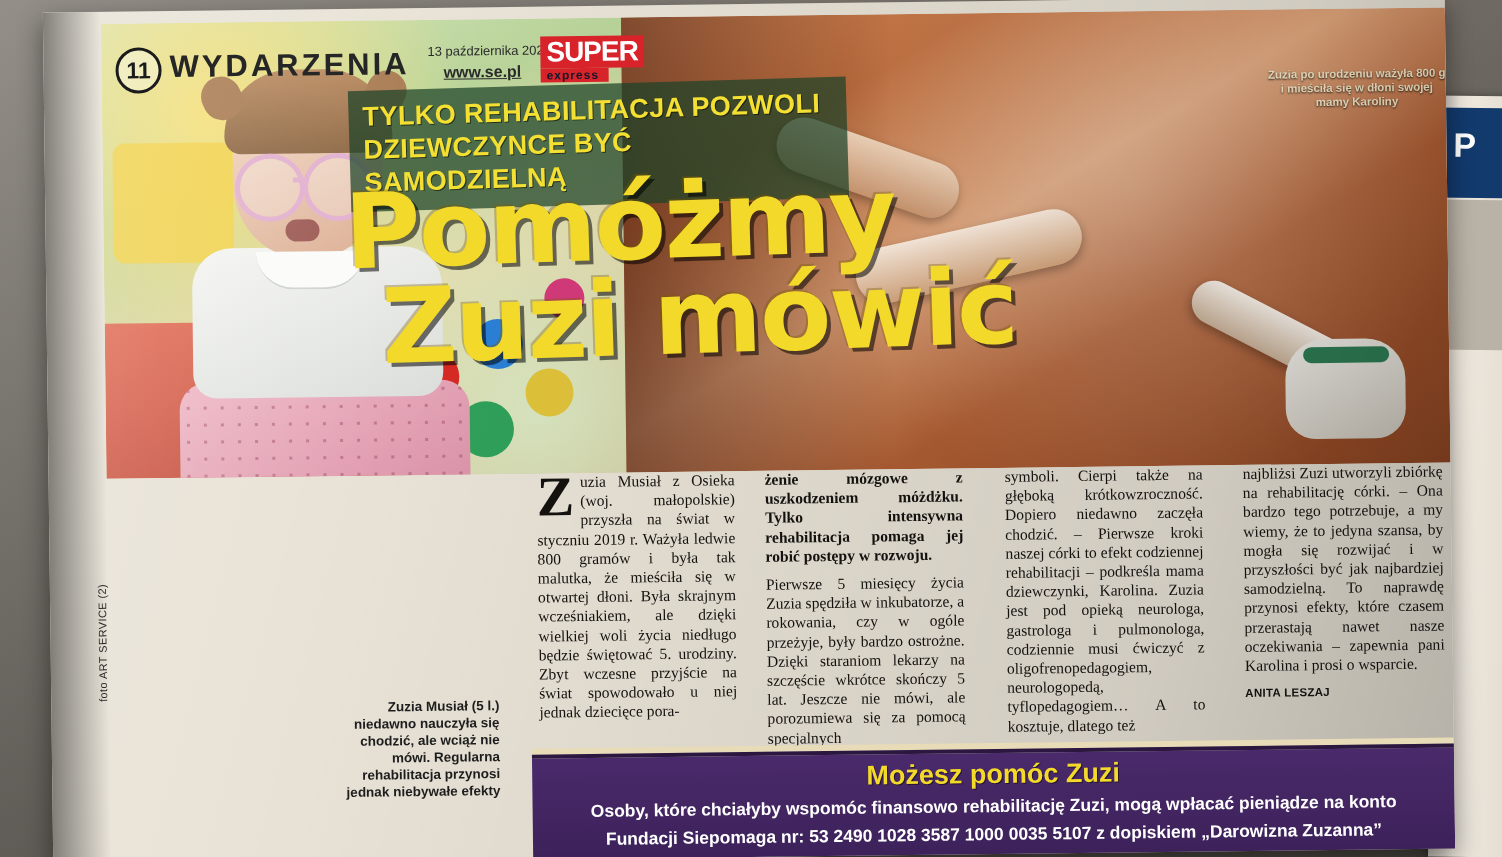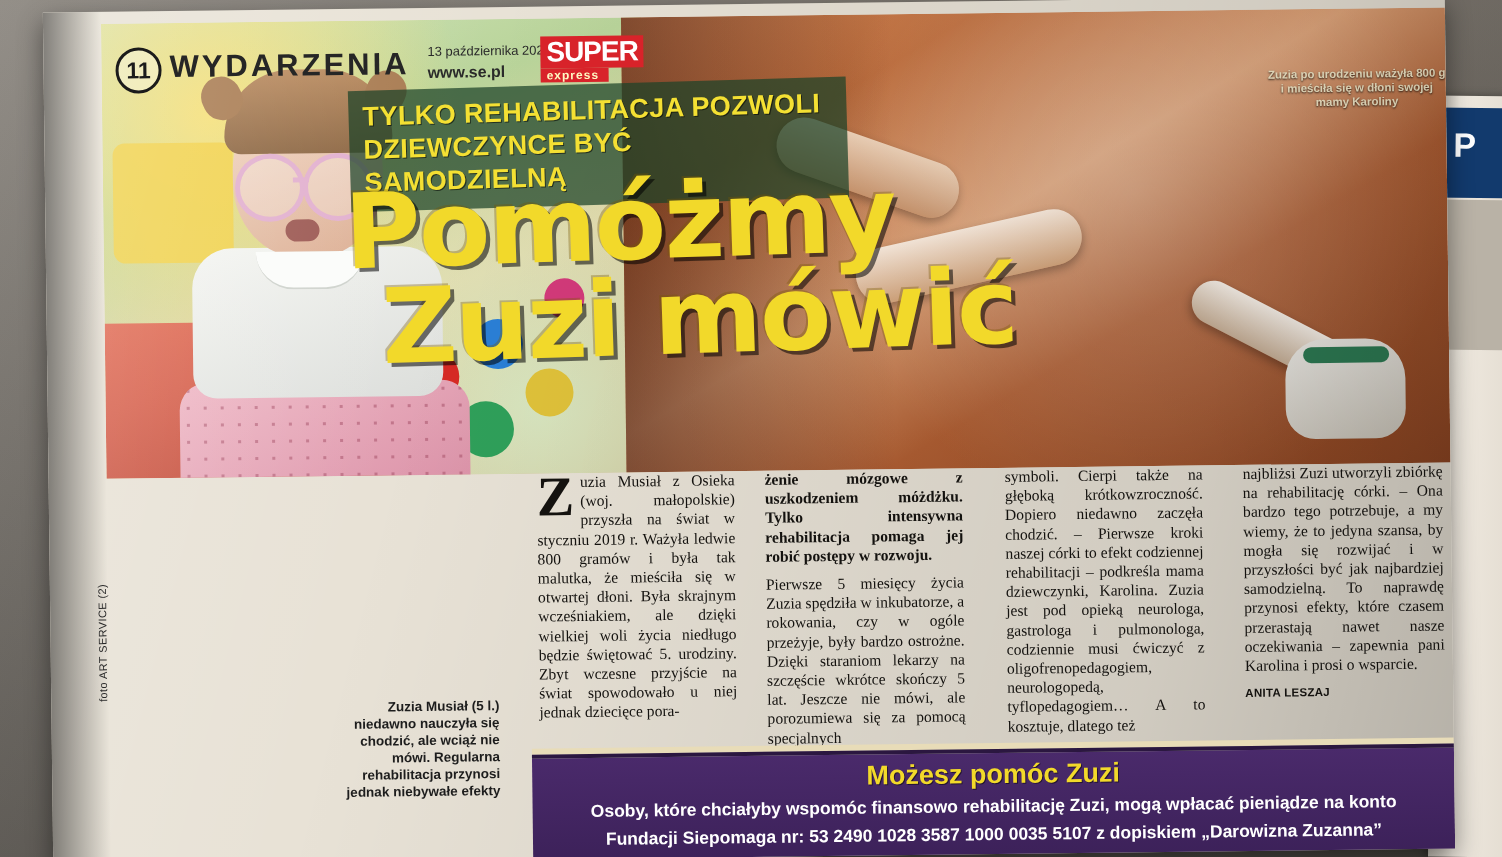--- a/index.html
+++ b/index.html
@@ -55,30 +55,30 @@
   #pagenum{
     position:absolute;left:0;top:6px;width:40px;height:40px;border-radius:50%;
     border:3px solid #1b1b1b;color:#1b1b1b;font-weight:bold;font-size:23px;
     display:flex;align-items:center;justify-content:center;
     background:rgba(255,255,255,.35);
   }
   #section{
     position:absolute;left:54px;top:8px;font-size:31px;letter-spacing:3px;font-weight:bold;color:#262626;
   }
   #dateline{position:absolute;left:312px;top:6px;font-size:13px;color:#2a2a2a;}
-  #weburl{position:absolute;left:312px;top:26px;font-size:16px;font-weight:bold;color:#2a2a2a;}
+  #weburl{position:absolute;left:328px;top:26px;font-size:16px;font-weight:bold;color:#2a2a2a;text-decoration:underline;}
   #logo{
     position:absolute;left:425px;top:0px;width:140px;height:52px;
   }
   #logo .sup{
     background:#d8232a;color:#fff;font-weight:bold;font-size:28px;line-height:30px;
     padding:1px 6px;letter-spacing:-1px;display:inline-block;
   }
   #logo .exp{
-    display:block;background:#d8232a;color:#fef9c3;font-size:12px;font-weight:bold;
+    display:block;background:#d8232a;color:#0f172a;font-size:12px;font-weight:bold;
     padding:0 6px;width:56px;margin-left:0;letter-spacing:1px;
   }
 
   
   #photoband{
     position:absolute;left:58px;top:12px;width:1344px;height:455px;overflow:hidden;
   }
   
   #photo-incubator{
     position:absolute;left:520px;top:0;width:824px;height:455px;

